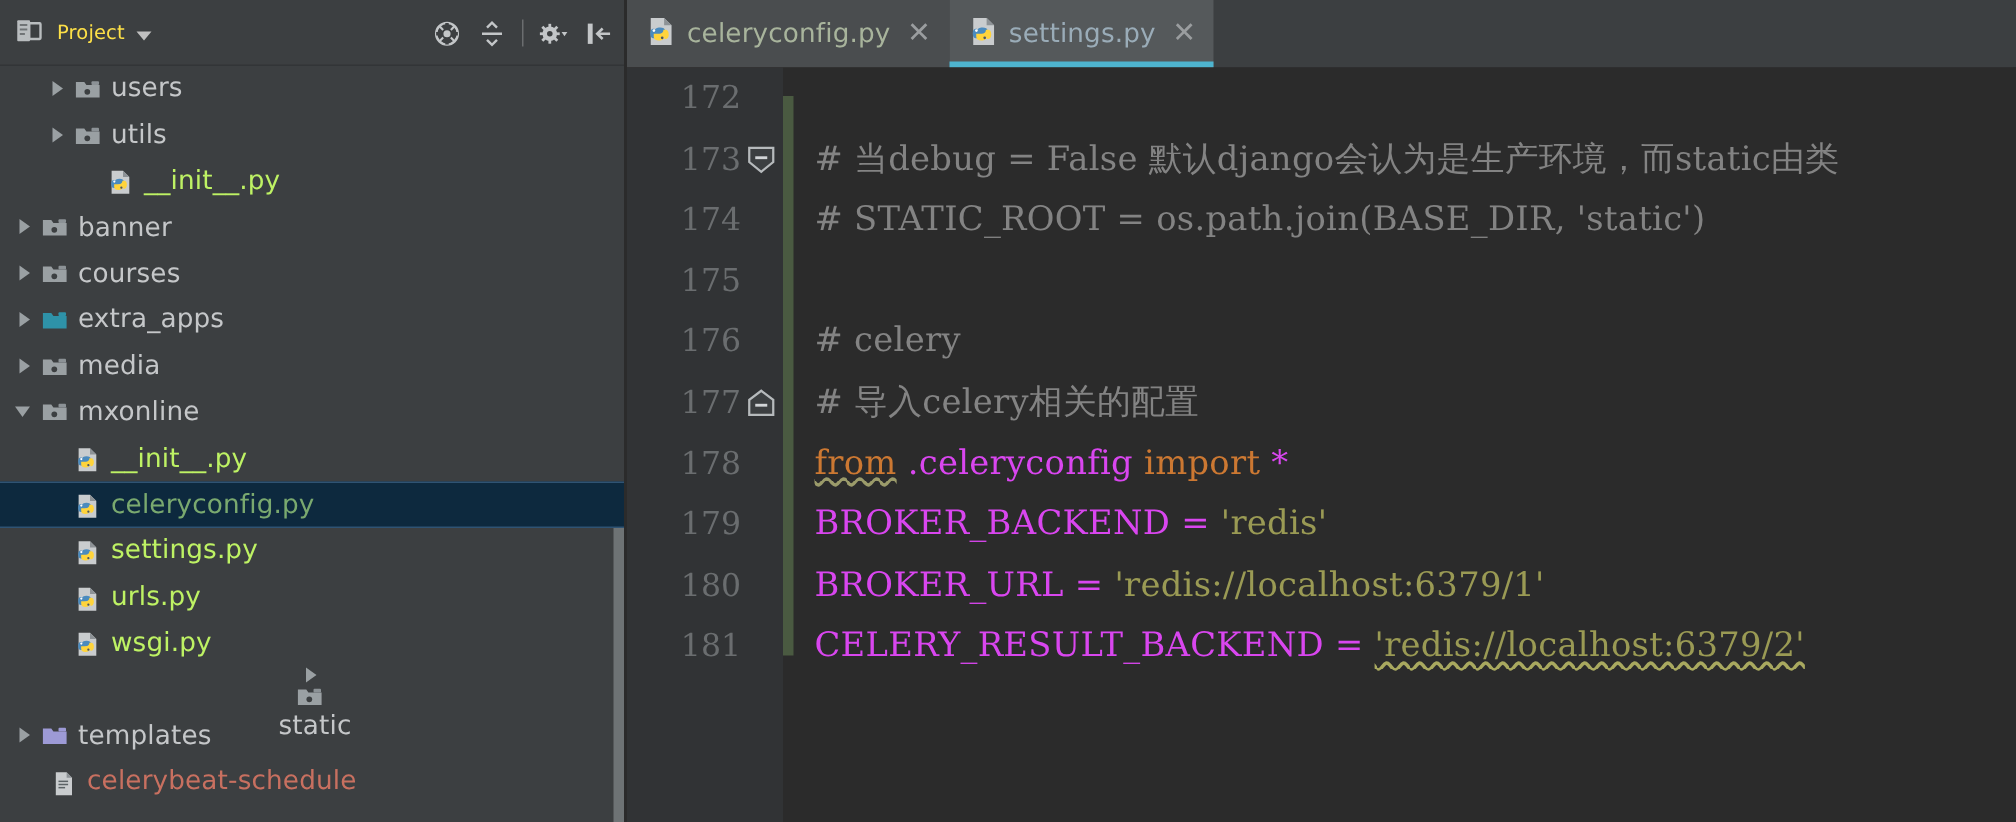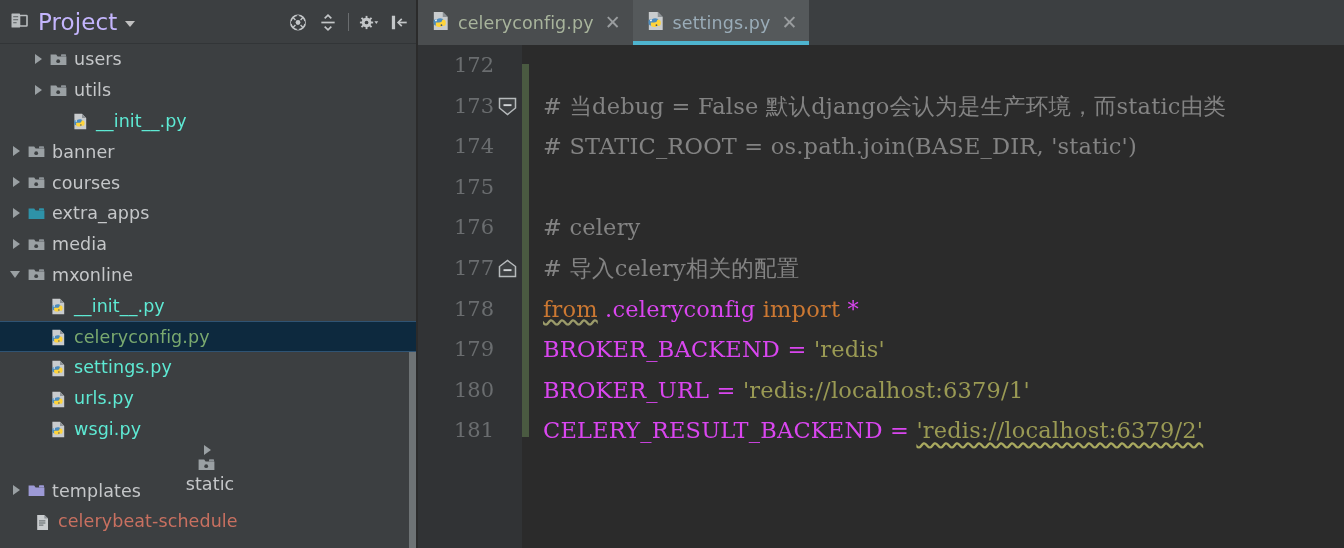--- a/index.html
+++ b/index.html
@@ -49,22 +49,22 @@
     left: 0; right: 0; bottom: 0;
     height: 1px;
     background: #323537;
   }
   .panel-title-group {
     display: flex;
     align-items: center;
     gap: 8px;
   }
   .panel-title {
-    color: #c4b5fd;
-    font-size: 23px;
+    color: #fde047;
+    font-size: 13px;
     letter-spacing: 0.1px;
     text-align: right;
   }
   .caret-down {
     width: 0; height: 0;
     border-left: 5.5px solid transparent;
     border-right: 5.5px solid transparent;
     border-top: 6px solid #c0c0c0;
     margin-top: 3px;
   }
@@ -132,21 +132,21 @@
     width: 17px; height: 15px;
     flex: 0 0 17px;
     margin-right: 7px;
     position: relative;
   }
   .tree-label {
     font-size: 17.5px;
     color: #c5c7c9;
     letter-spacing: 0.1px;
   }
-  .lbl-py { color: #5eead4; }
+  .lbl-py { color: #bef264; }
   .lbl-sel { color: #7aa96f; }
   .lbl-red { color: #c87060; }
 
   
   .tree-scrollbar {
     position: absolute;
     right: 0;
     width: 9px;
     background: #6e7375;
     border-radius: 0;

